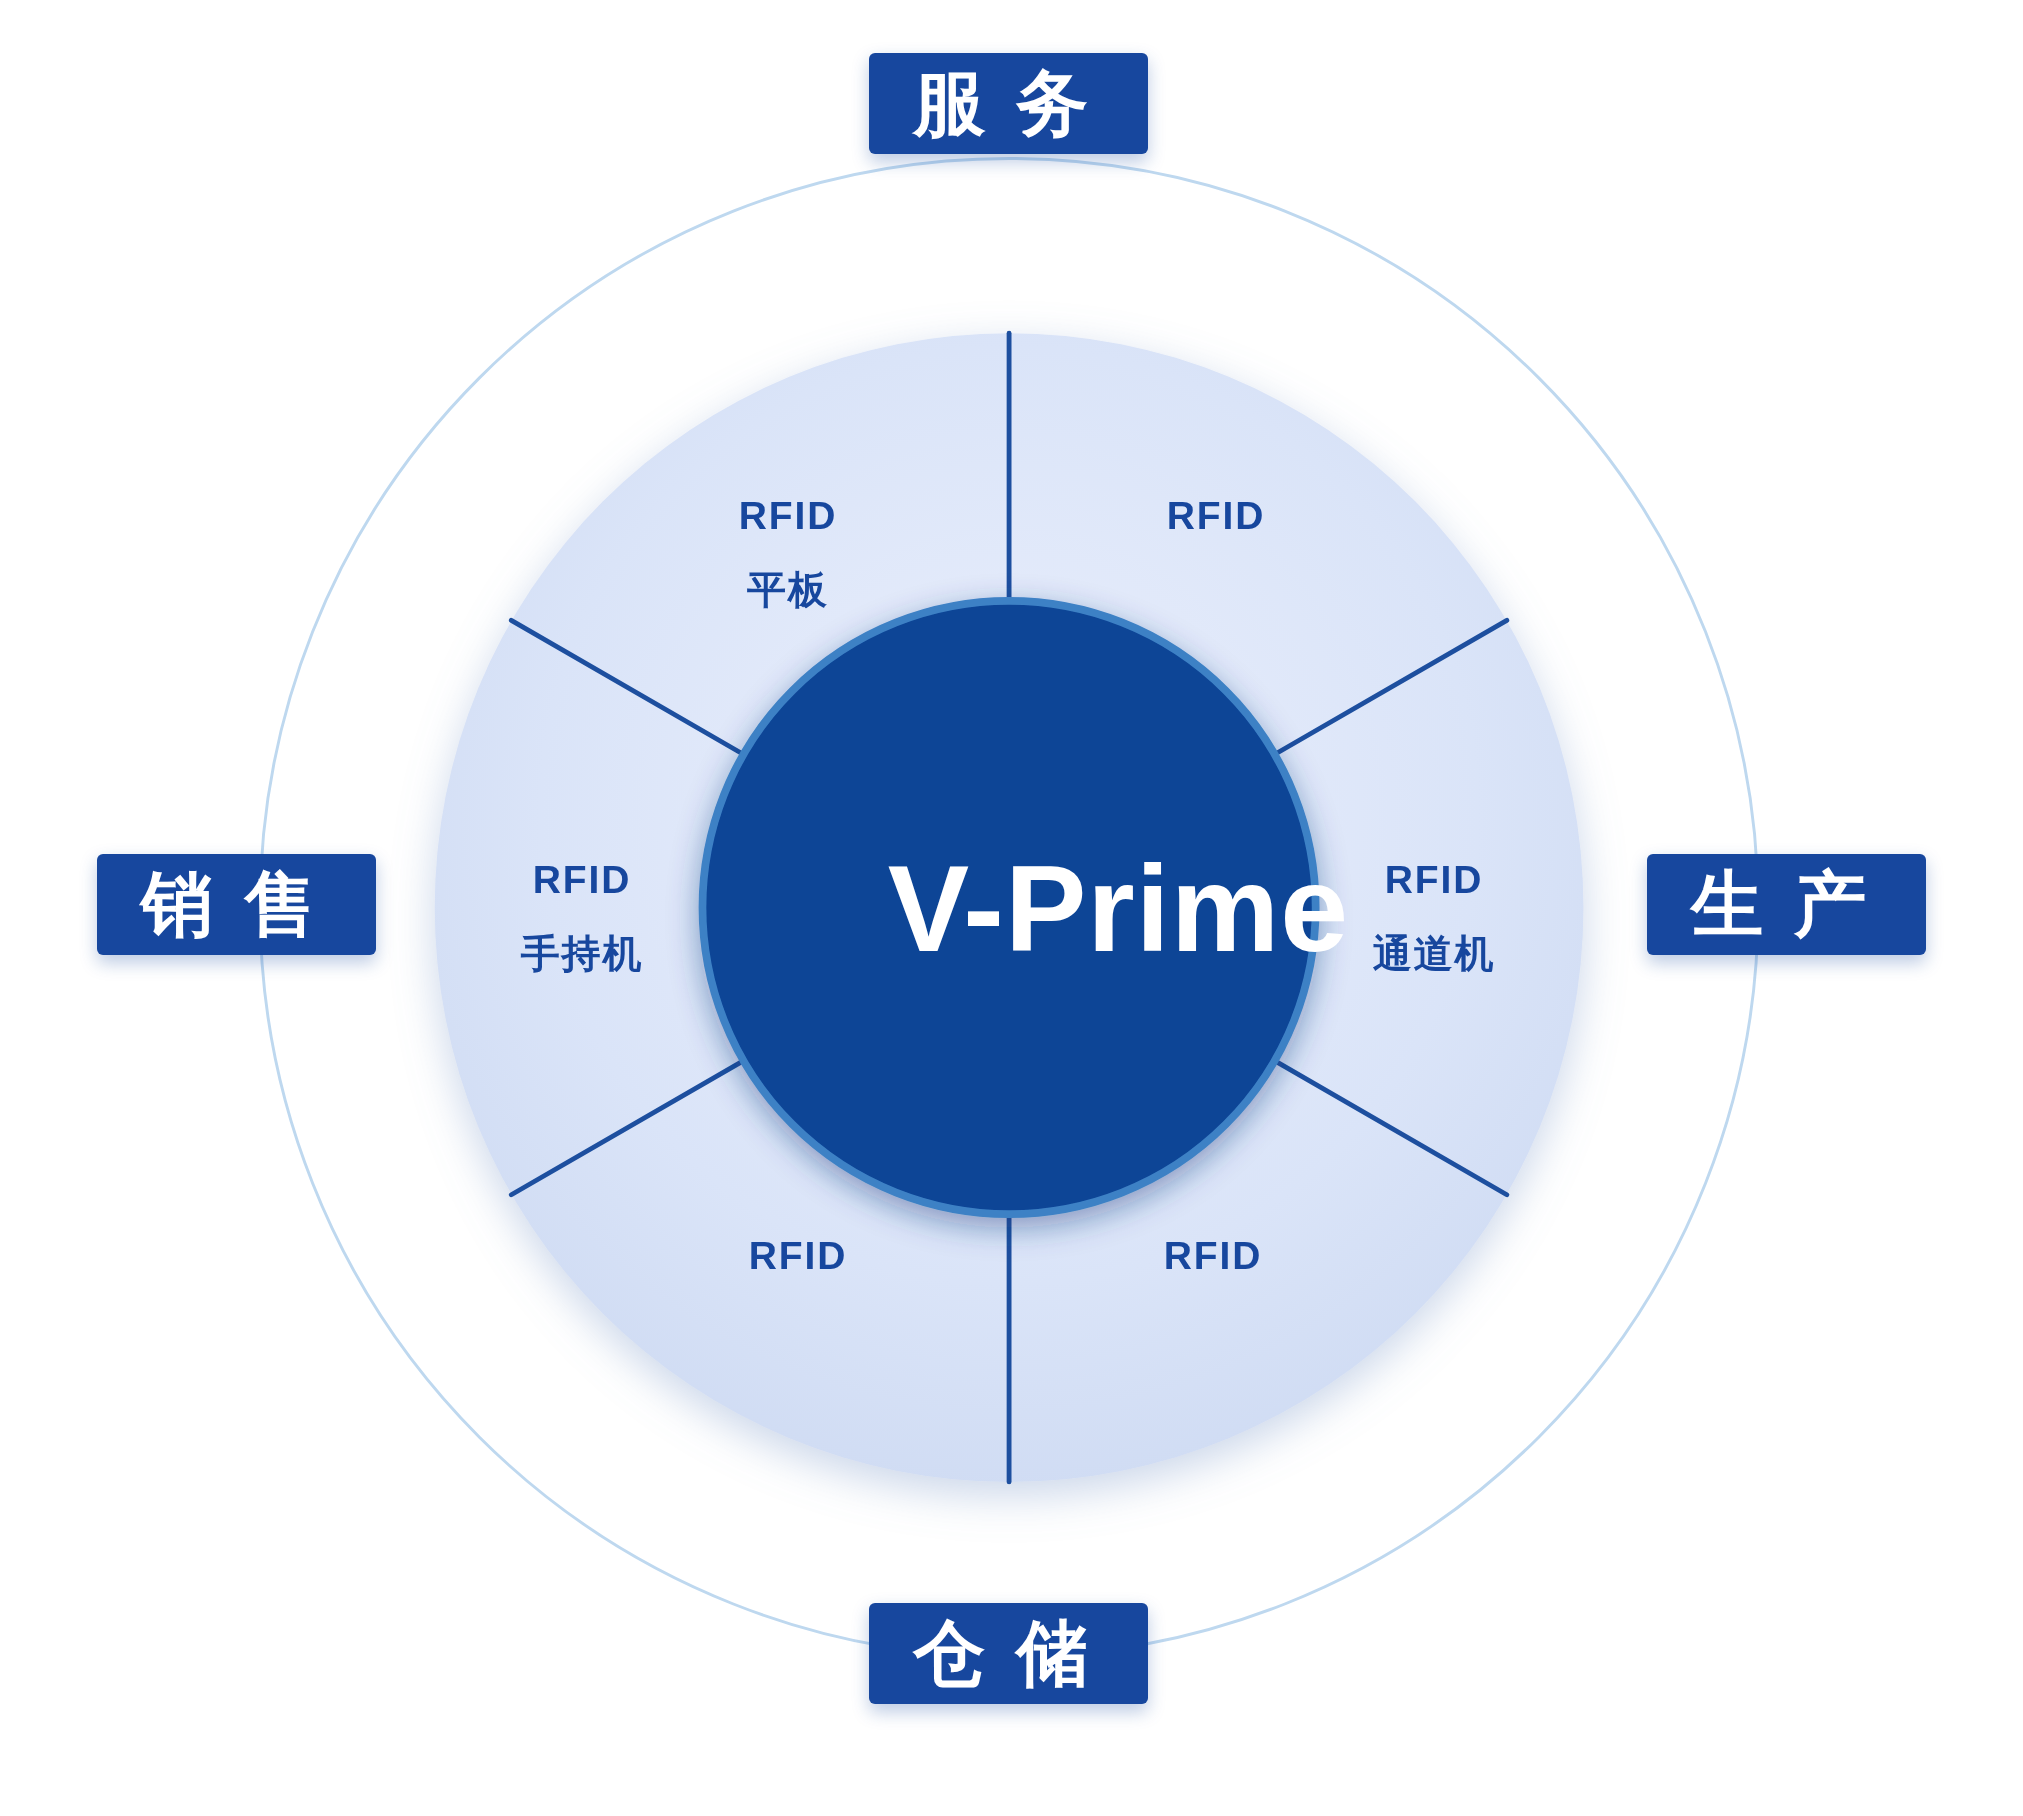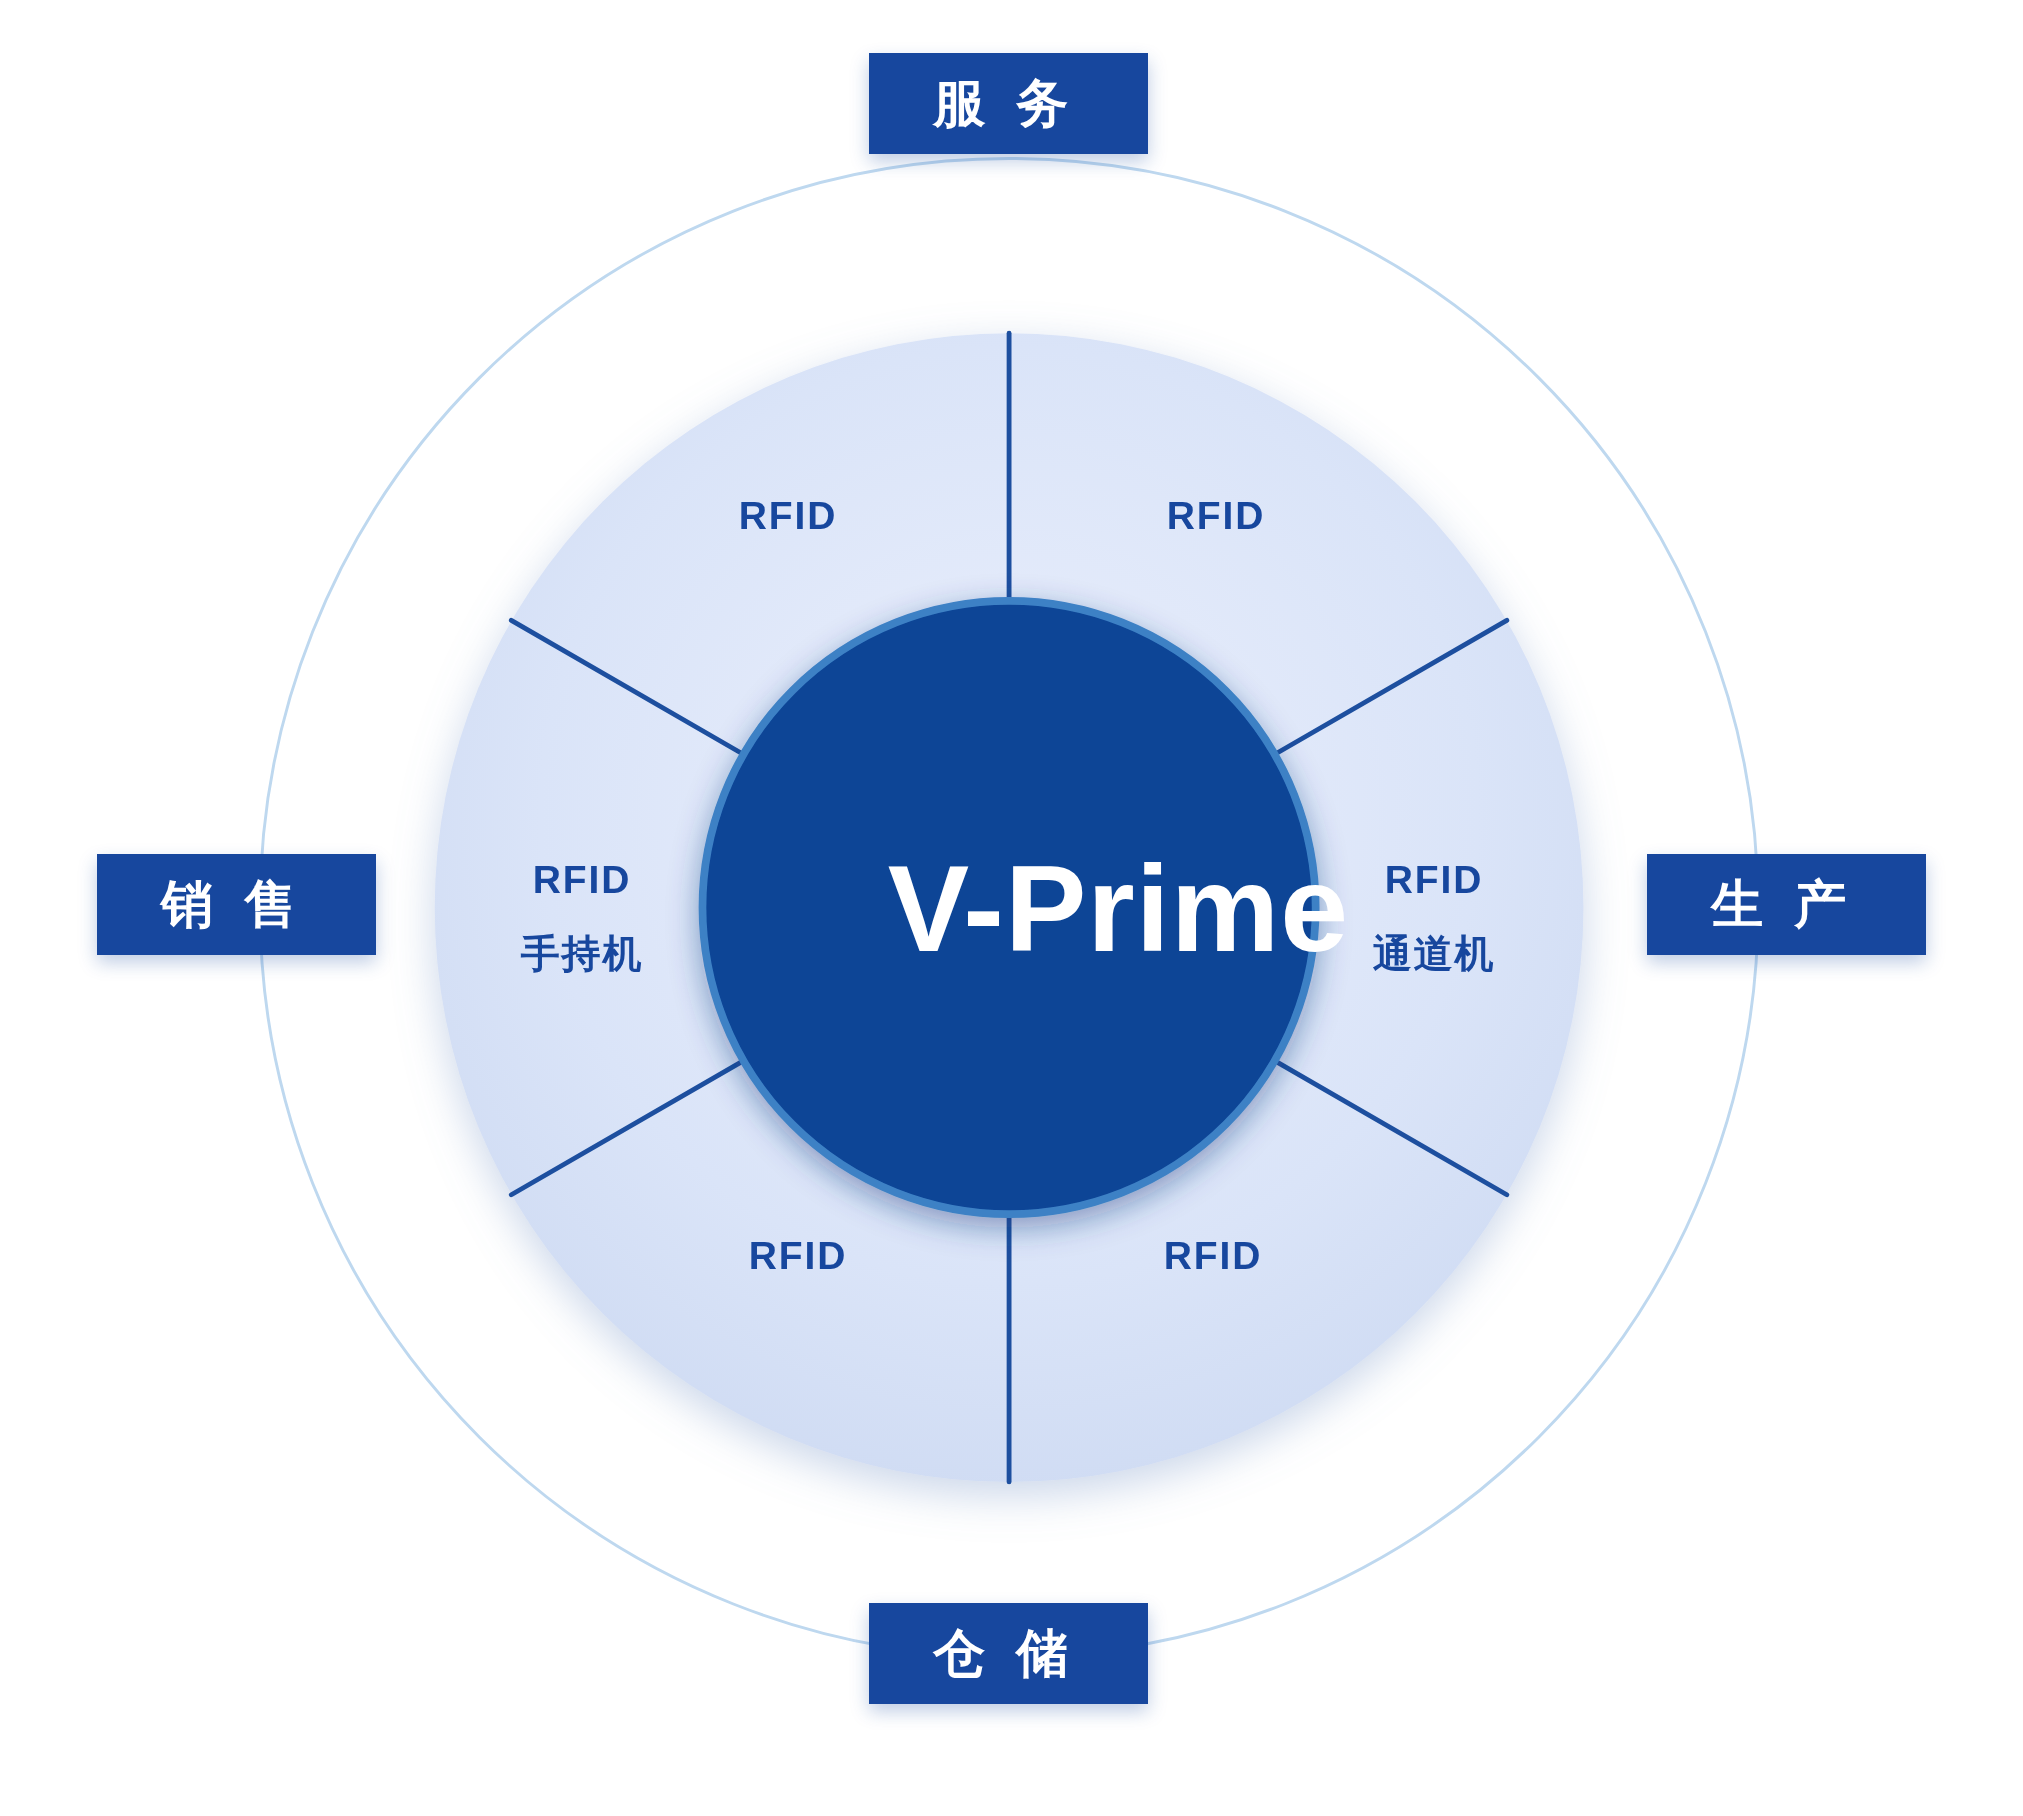--- a/index.html
+++ b/index.html
@@ -45,25 +45,26 @@
   }
   .edge-box {
     position: absolute;
     width: 279px;
     height: 101px;
     background: #17479e;
     color: #ffffff;
     display: flex;
     align-items: center;
     justify-content: center;
-    font-size: 52px;
+    font-size: 72px;
     font-weight: bold;
     letter-spacing: 31px;
     text-indent: 15.5px;
     box-shadow: 0 7.8px 17.5px rgba(23, 71, 158, 0.28);
+    border-radius: 6px;
   }
   .edge-box-top    { left: 869px;  top: 53px; }
   .edge-box-left   { left: 97px;  top: 854px; }
   .edge-box-right  { left: 1647px; top: 854px; text-align: right; }
   .edge-box-bottom { left: 869px;  top: 1603px; }
 </style>
 </head>
 <body>
 
 <div class="stage">
@@ -96,20 +97,21 @@
       <line x1="766" y1="1093" x2="527" y2="1231"></line>
     </g>
 
     <circle cx="1040" cy="935" r="316" fill="#0c4496" stroke="#3e81c5" stroke-width="8" filter="url(#coreShadow)"></circle>
   </svg>
 
   <div class="center-label">V-Prime</div>
 
   <div class="seg-label" style="left:623px; top:479px">
     <span>RFID</span>
+    <span>平板</span>
   </div>
 
   <div class="seg-label" style="left:1051px; top:479px">
     <span>RFID</span>
   </div>
 
   <div class="seg-label" style="left:1269px; top:843px">
     <span>RFID</span>
     <span>通道机</span>
   </div>

